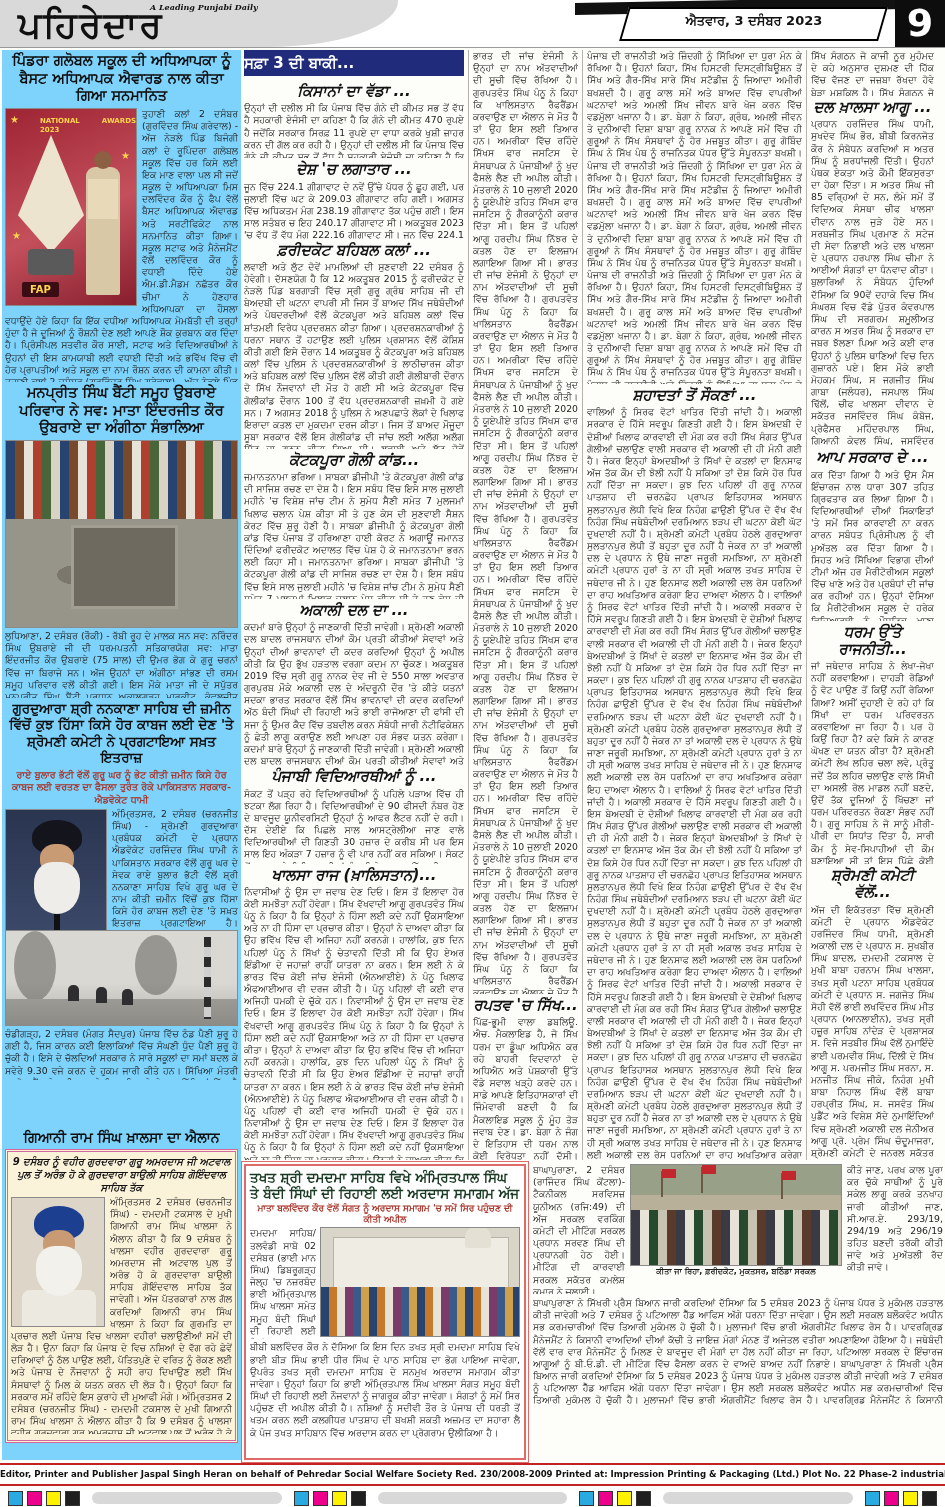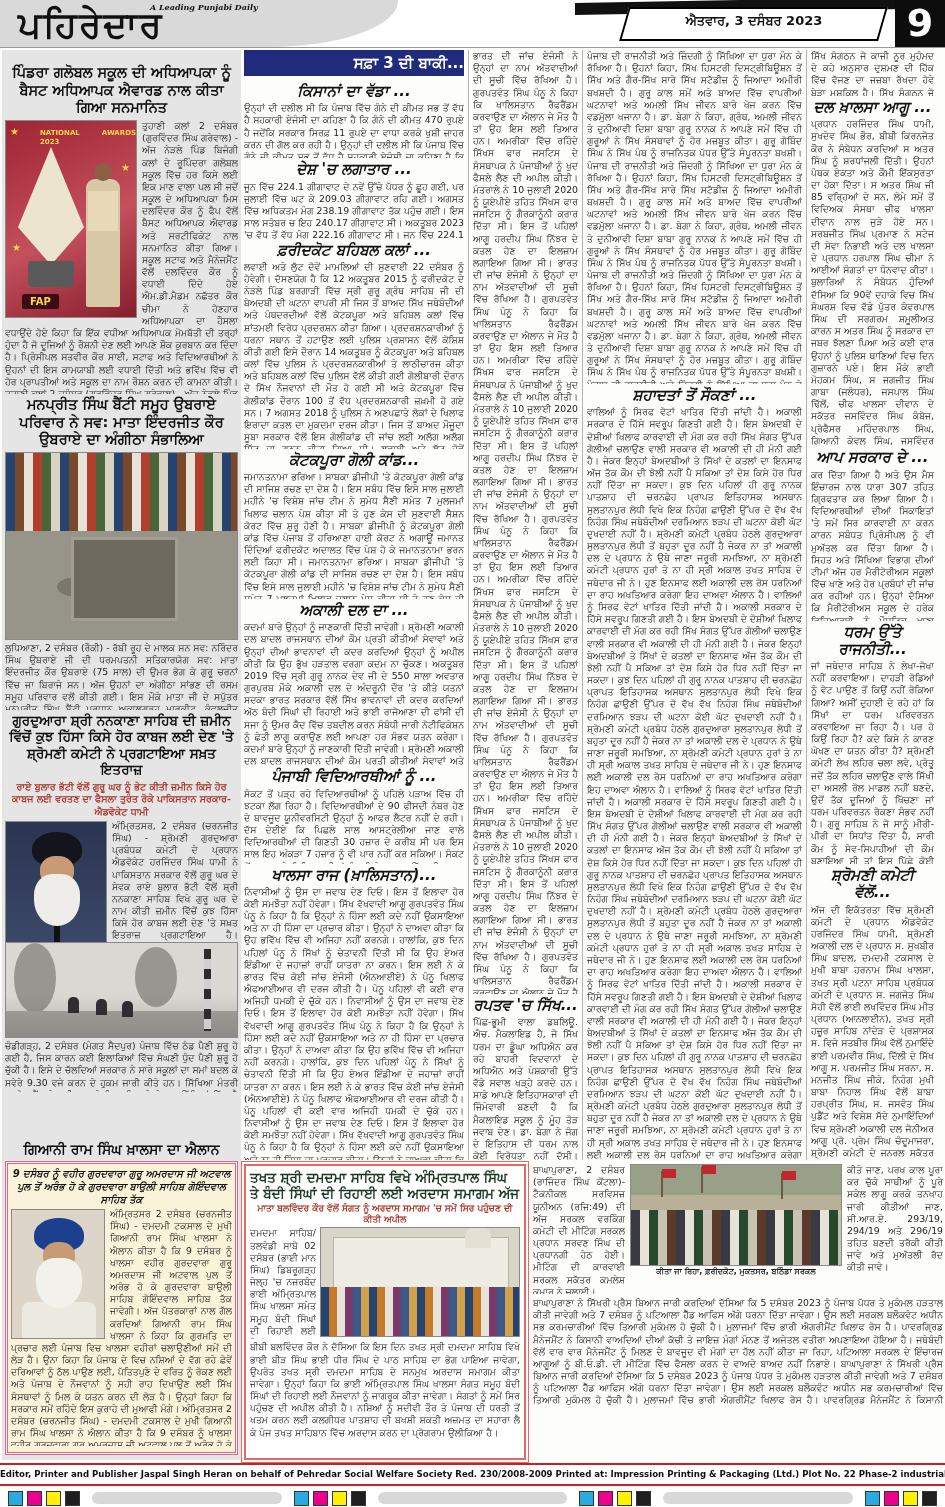--- a/index.html
+++ b/index.html
@@ -11,21 +11,21 @@
   .mast-title{position:absolute;left:18px;top:4px;font-size:36px;font-weight:800;color:#101010;letter-spacing:2px;}
   .mast-swoosh{position:absolute;right:40px;top:0;width:330px;height:12px;background:#111;transform:skewY(-1deg);}
   .ribbon{position:absolute;right:62px;top:7px;width:255px;height:30px;background:#fff;border:2px solid #000;transform:skewX(-16deg);}
   .ribbon-text{position:absolute;right:66px;top:13px;width:250px;text-align:center;font-size:13px;font-weight:bold;color:#111;}
   .pagenum-box{position:absolute;right:0;top:0;width:50px;height:47px;background:#0d0d0d;color:#fff;text-align:center;}
   .pagenum-box span{font-size:38px;font-weight:800;line-height:47px;}
   
   .bt{font-size:9.3px;line-height:1.31;text-align:justify;color:#1d1d1d;overflow:hidden;}
   .hl{font-weight:800;color:#0e0e0e;text-align:center;line-height:1.22;}
   
-  .col1{position:absolute;left:2px;top:50px;width:239px;height:1410px;background:#e5e5e5;padding:12px 3px;box-sizing:border-box;overflow:hidden;}
+  .col1{position:absolute;left:2px;top:50px;width:239px;height:1410px;background:#7dd3fc;padding:0 3px;box-sizing:border-box;overflow:hidden;}
   .art{overflow:hidden;}
   .a-hl{font-size:14.5px;margin:2px 0 3px 0;}
   .a-sub{font-size:9.5px;font-weight:bold;color:#a8342a;text-align:center;line-height:1.3;margin-bottom:2px;}
   .photo{border:1px solid #8a8a8a;box-sizing:border-box;position:relative;overflow:hidden;}
   
   .award{float:left;width:132px;height:198px;margin:0 5px 2px 0;background:linear-gradient(155deg,#9e2433 0%,#c4505c 55%,#871e2d 100%);}
   .award .nib{position:absolute;left:12px;top:26px;width:66px;height:118px;background:#ece4cf;clip-path:polygon(50% 0,100% 68%,50% 100%,0 68%);}
   .award .base{position:absolute;left:22px;top:140px;width:46px;height:26px;background:#5a5a5a;border-radius:4px;}
   .award .t1{position:absolute;left:34px;top:8px;font-size:7px;font-weight:bold;color:#ffd34d;}
   .award .fap{position:absolute;left:16px;bottom:8px;font-size:10px;font-weight:800;color:#ffd34d;background:#3a0d14;padding:1px 8px;border-radius:2px;}
@@ -68,21 +68,21 @@
   
   .protest{width:212px;height:102px;background:linear-gradient(#98a088 0 30%,#b9b09a 30% 100%);}
   .protest .ppl{position:absolute;left:0;bottom:0;width:100%;height:55%;
     background:repeating-linear-gradient(90deg,#3a3a44 0 9px,#e7e3d8 9px 18px,#274a2f 18px 27px,#c8c2b2 27px 36px,#5a3a2a 36px 45px);}
   .protest .flag{position:absolute;width:14px;height:9px;background:#c1272d;}
   .protest .stick{position:absolute;width:2px;height:26px;background:#6a5a44;}
   
   .continued{position:absolute;left:244px;top:50px;width:699px;height:1110px;display:flex;gap:4px;overflow:hidden;}
   .ccol{display:flex;flex-direction:column;height:100%;overflow:hidden;box-sizing:border-box;}
   .ccol.rule{border-left:1px solid #b5b2ac;padding-left:4px;}
-  .banner{background:#202b7c;color:#fff;font-size:15px;font-weight:800;text-align:right;padding:4px 0;margin-bottom:4px;}
+  .banner{background:#202b7c;color:#fff;font-size:15px;font-weight:800;text-align:left;padding:4px 0;margin-bottom:4px;}
   .ch{font-size:15px;font-weight:800;font-style:italic;text-align:center;color:#121212;padding:3px 0 2px 0;line-height:1.15;}
   .cb{font-size:9.3px;line-height:1.31;text-align:justify;color:#222;overflow:hidden;}
   
   .damdama{position:absolute;left:244px;top:1164px;width:282px;height:296px;border:2px solid #e06a6a;outline:1px solid #e06a6a;outline-offset:2px;background:#fff;box-sizing:border-box;padding:3px 4px;overflow:hidden;}
   .dd-hl{font-size:13.5px;font-weight:800;color:#1b3a24;line-height:1.2;}
   .dd-sub{font-size:9px;font-weight:bold;color:#a8342a;text-align:center;margin:2px 0;}
   .dd-row{display:flex;gap:4px;margin:2px 0;}
   .green-art{position:absolute;left:533px;top:1164px;width:410px;height:296px;overflow:hidden;}
   .g-hl{font-size:15.5px;font-weight:800;color:#1e8a3c;text-align:center;line-height:1.25;margin-bottom:3px;}
   .g-row{display:flex;gap:5px;}

